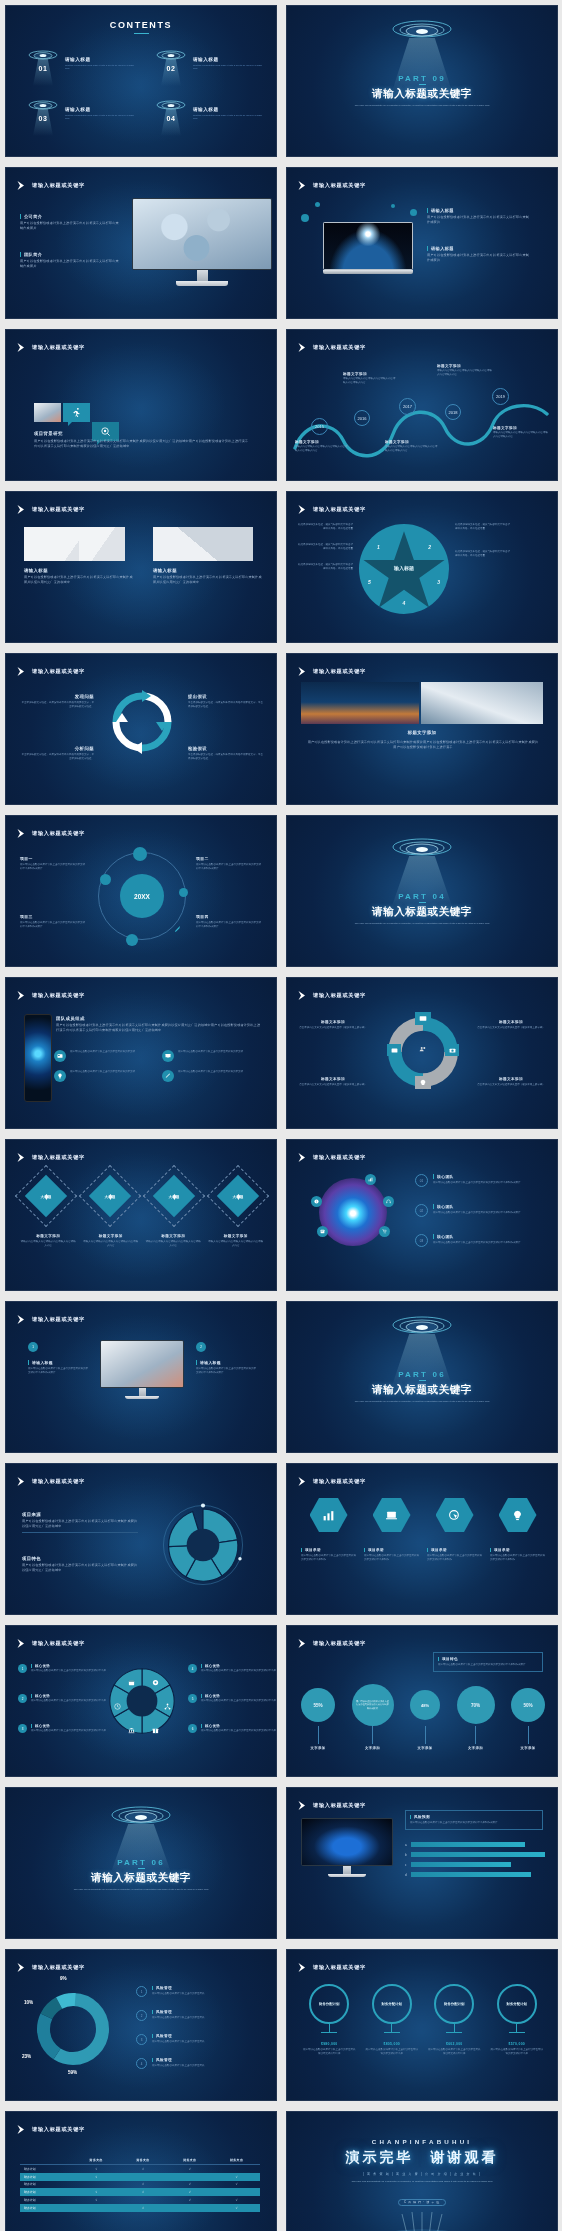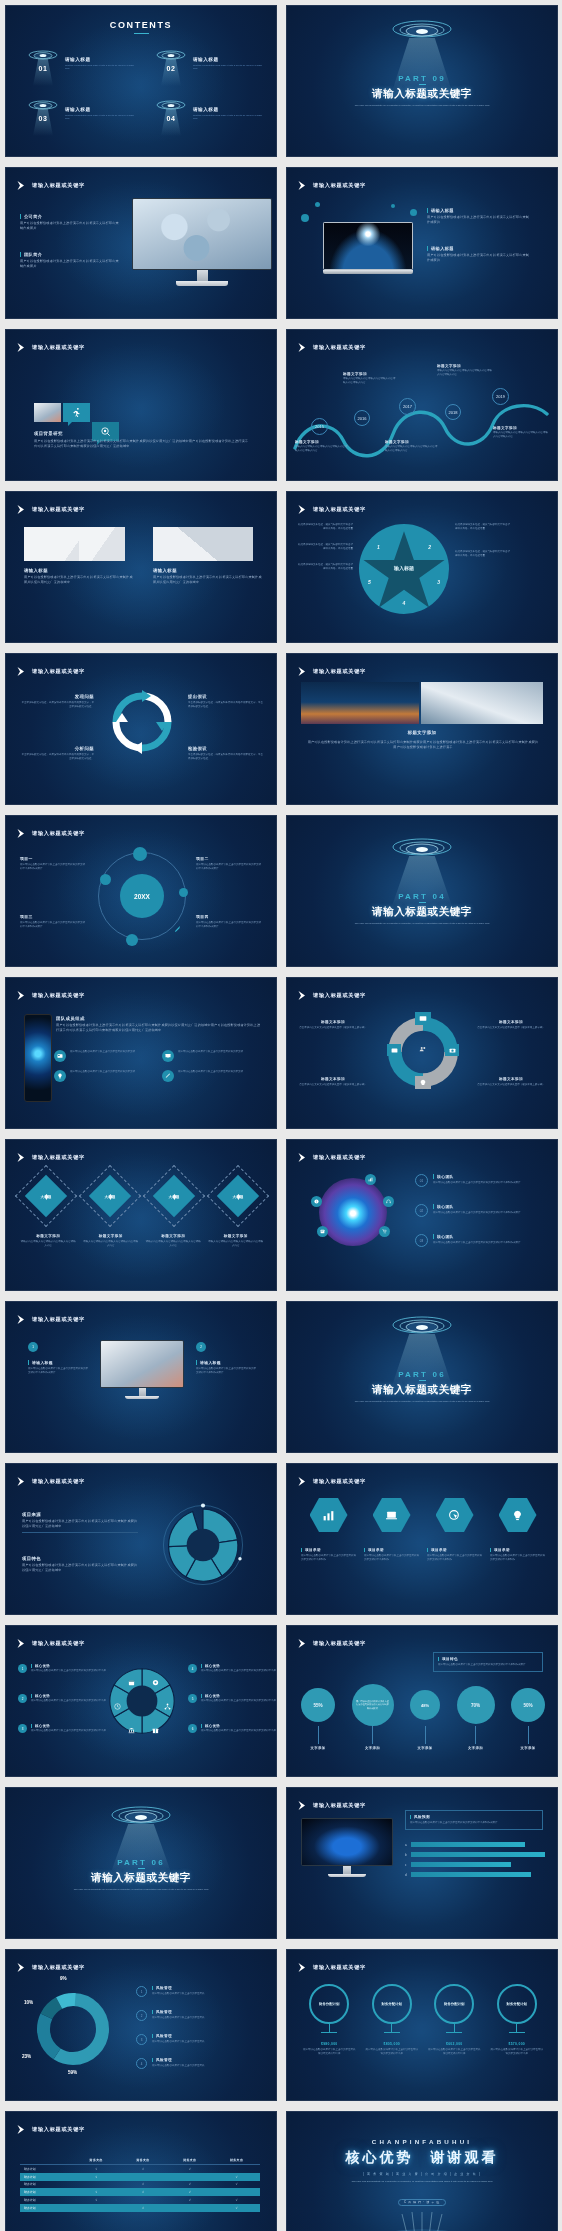--- a/index.html
+++ b/index.html
@@ -1294,21 +1294,21 @@
           <td>√</td>
         </tr>
       </tbody>
         </table>
     </div>
   </div>
 
   <div class="slide">
     <div class="z" style="left:0;right:0;top:26px">
       <div class="end-en">CHANPINFABUHUI</div>
-      <div class="end-cn" style="margin-top:4px">核心优势　谢谢观看</div>
+      <div class="end-cn" style="margin-top:4px">演示完毕　谢谢观看</div>
       <div class="end-tags" style="margin-top:5px">| 商 务 策 划 | 商 业 方 案 | 公 司 介 绍 | 企 业 文 化 |</div>
       <div class="end-sub" style="margin:4px auto 0;width:190px">The user can demonstrate on a projector or computer, or print the presentation and make it into a film to be used in a wider field</div>
       <div style="text-align:center;margin-top:5px"><span class="end-btn">C 百 销 行 · 演 示 区</span></div>
     </div>
     <svg class="z" style="left:50%;transform:translateX(-50%);bottom:6px" width="120" height="44" viewBox="0 0 120 44">
       <ellipse cx="60" cy="30" rx="56" ry="12" fill="none" stroke="#2f6f9e" stroke-width=".6"></ellipse>
       <ellipse cx="60" cy="30" rx="44" ry="9.5" fill="none" stroke="#3f88bb" stroke-width=".6"></ellipse>
       <ellipse cx="60" cy="30" rx="32" ry="7" fill="none" stroke="#5aa8d8" stroke-width=".7"></ellipse>
       <ellipse cx="60" cy="29" rx="20" ry="5" fill="#12406c" stroke="#9fe0f7" stroke-width=".7"></ellipse>
       <ellipse cx="60" cy="28.5" rx="8" ry="3" fill="#eafaff"></ellipse>

